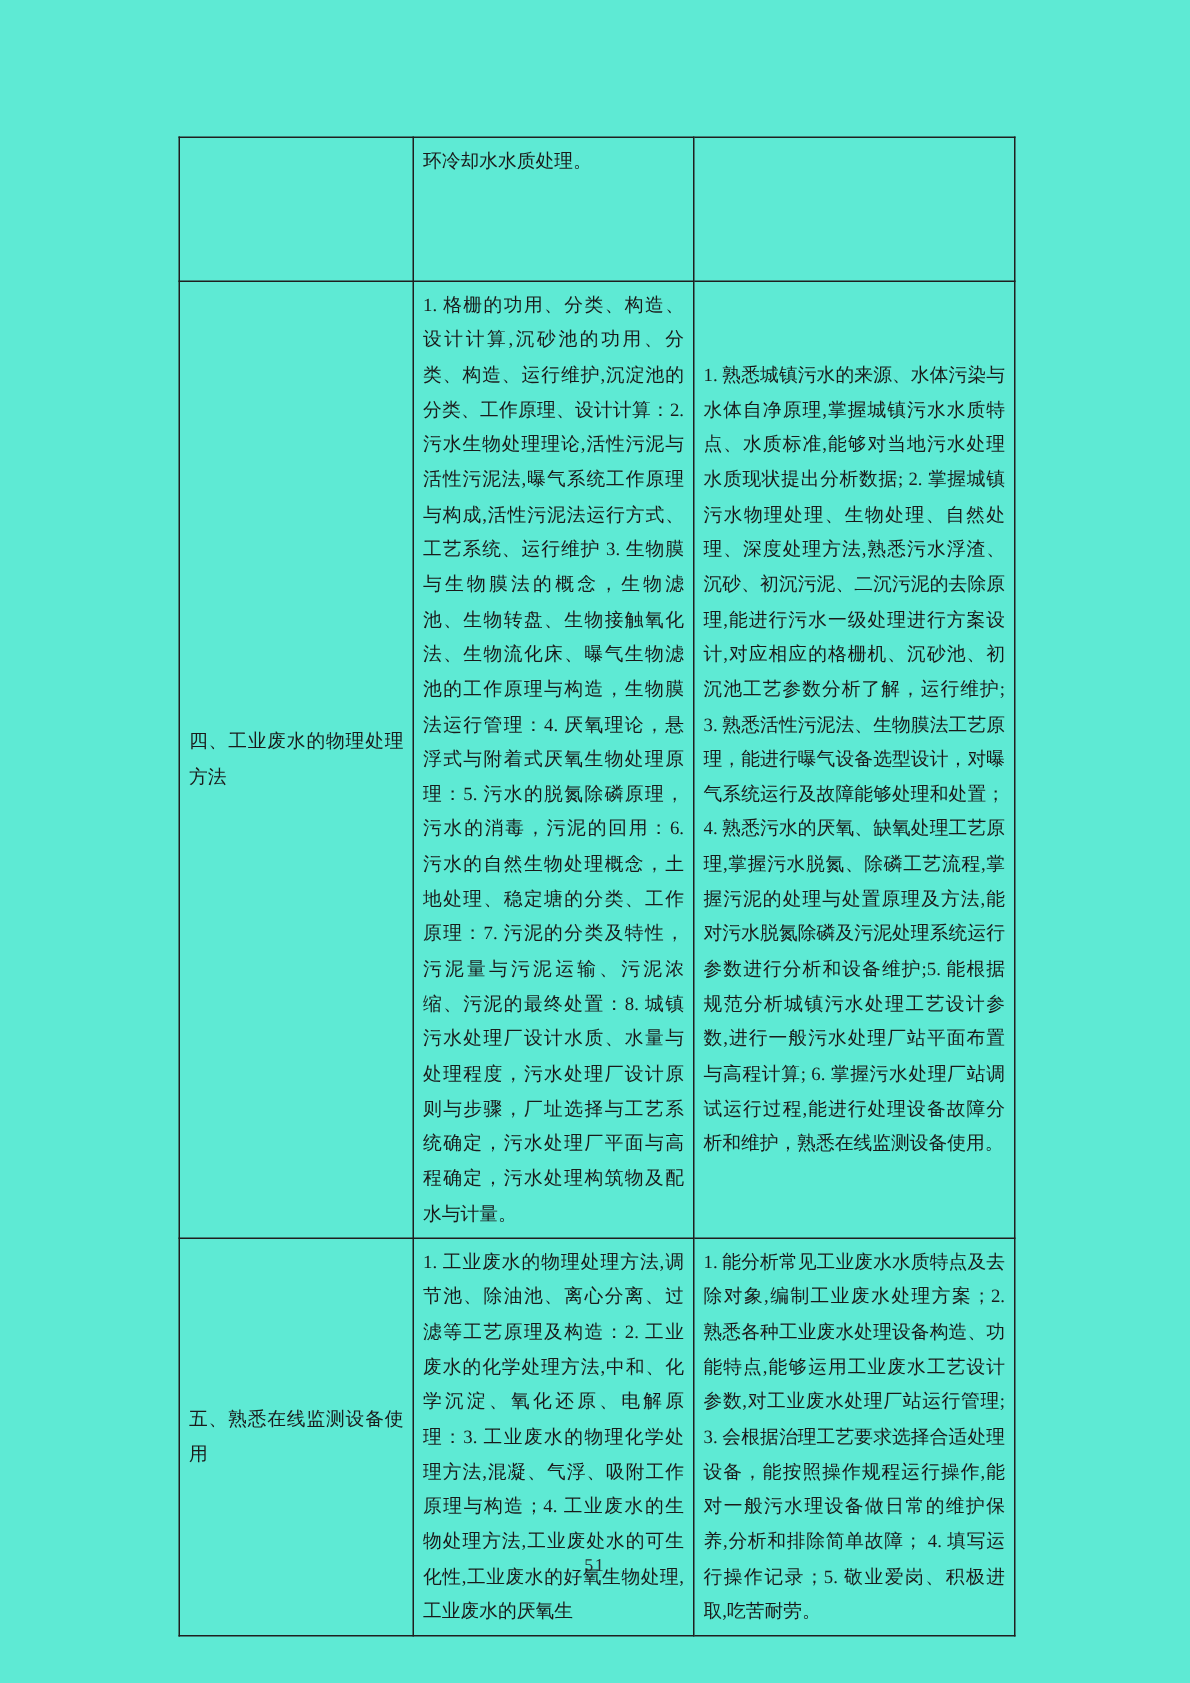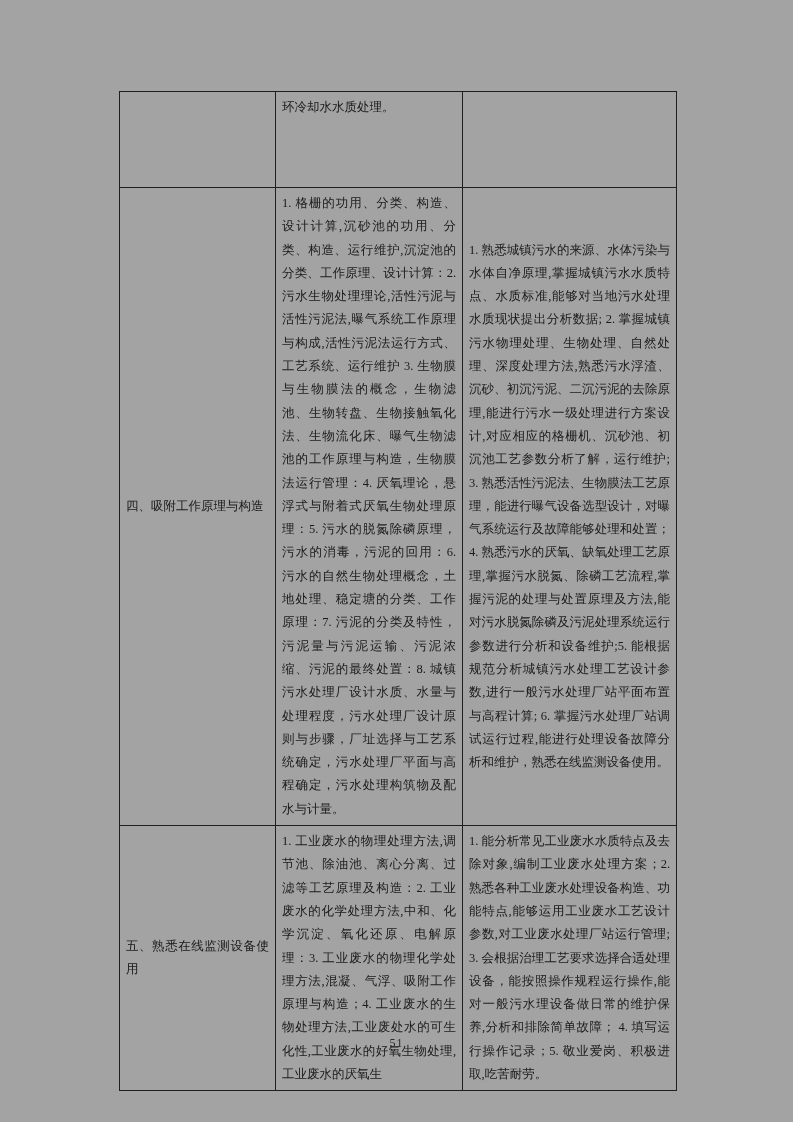--- a/index.html
+++ b/index.html
@@ -4,21 +4,21 @@
 <style>
   html, body {
     margin: 0;
     padding: 0;
     background: #ffffff;
   }
   .page {
     position: relative;
     width: 793px;
     height: 1122px;
-    background: #a3a3a3;
+    background: #5eead4;
     font-family: "Liberation Serif", "DejaVu Serif", serif;
     color: #1a1a1a;
     overflow: hidden;
   }
   table.doc-table {
     position: absolute;
     left: 119px;
     top: 91px;
     width: 557px;
     border-collapse: collapse;
@@ -68,21 +68,21 @@
       <col style="width:187px">
       <col style="width:214px">
     </colgroup>
     <tbody>
       <tr class="row-1">
         <td class="cat-cell"></td>
         <td class="v-top">环冷却水水质处理。</td>
         <td class="v-top"></td>
       </tr>
       <tr class="row-2">
-        <td class="cat-cell">四、吸附工作原理与构造</td>
+        <td class="cat-cell">四、工业废水的物理处理方法</td>
         <td class="v-top">1. 格栅的功用、分类、构造、设计计算,沉砂池的功用、分类、构造、运行维护,沉淀池的分类、工作原理、设计计算：2. 污水生物处理理论,活性污泥与活性污泥法,曝气系统工作原理与构成,活性污泥法运行方式、工艺系统、运行维护 3. 生物膜与生物膜法的概念，生物滤池、生物转盘、生物接触氧化法、生物流化床、曝气生物滤池的工作原理与构造，生物膜法运行管理：4. 厌氧理论，悬浮式与附着式厌氧生物处理原理：5. 污水的脱氮除磷原理，污水的消毒，污泥的回用：6. 污水的自然生物处理概念，土地处理、稳定塘的分类、工作原理：7. 污泥的分类及特性，污泥量与污泥运输、污泥浓缩、污泥的最终处置：8. 城镇污水处理厂设计水质、水量与处理程度，污水处理厂设计原则与步骤，厂址选择与工艺系统确定，污水处理厂平面与高程确定，污水处理构筑物及配水与计量。</td>
         <td class="v-mid">1. 熟悉城镇污水的来源、水体污染与水体自净原理,掌握城镇污水水质特点、水质标准,能够对当地污水处理水质现状提出分析数据; 2. 掌握城镇污水物理处理、生物处理、自然处理、深度处理方法,熟悉污水浮渣、沉砂、初沉污泥、二沉污泥的去除原理,能进行污水一级处理进行方案设计,对应相应的格栅机、沉砂池、初沉池工艺参数分析了解，运行维护; 3. 熟悉活性污泥法、生物膜法工艺原理，能进行曝气设备选型设计，对曝气系统运行及故障能够处理和处置；4. 熟悉污水的厌氧、缺氧处理工艺原理,掌握污水脱氮、除磷工艺流程,掌握污泥的处理与处置原理及方法,能对污水脱氮除磷及污泥处理系统运行参数进行分析和设备维护;5. 能根据规范分析城镇污水处理工艺设计参数,进行一般污水处理厂站平面布置与高程计算; 6. 掌握污水处理厂站调试运行过程,能进行处理设备故障分析和维护，熟悉在线监测设备使用。</td>
       </tr>
       <tr class="row-3">
         <td class="cat-cell">五、熟悉在线监测设备使用</td>
         <td class="v-top">1. 工业废水的物理处理方法,调节池、除油池、离心分离、过滤等工艺原理及构造：2. 工业废水的化学处理方法,中和、化学沉淀、氧化还原、电解原理：3. 工业废水的物理化学处理方法,混凝、气浮、吸附工作原理与构造；4. 工业废水的生物处理方法,工业废处水的可生化性,工业废水的好氧生物处理,工业废水的厌氧生</td>
         <td class="v-top">1. 能分析常见工业废水水质特点及去除对象,编制工业废水处理方案；2. 熟悉各种工业废水处理设备构造、功能特点,能够运用工业废水工艺设计参数,对工业废水处理厂站运行管理; 3. 会根据治理工艺要求选择合适处理设备，能按照操作规程运行操作,能对一般污水理设备做日常的维护保养,分析和排除简单故障； 4. 填写运行操作记录；5. 敬业爱岗、积极进取,吃苦耐劳。</td>
       </tr>
     </tbody>
   </table>

